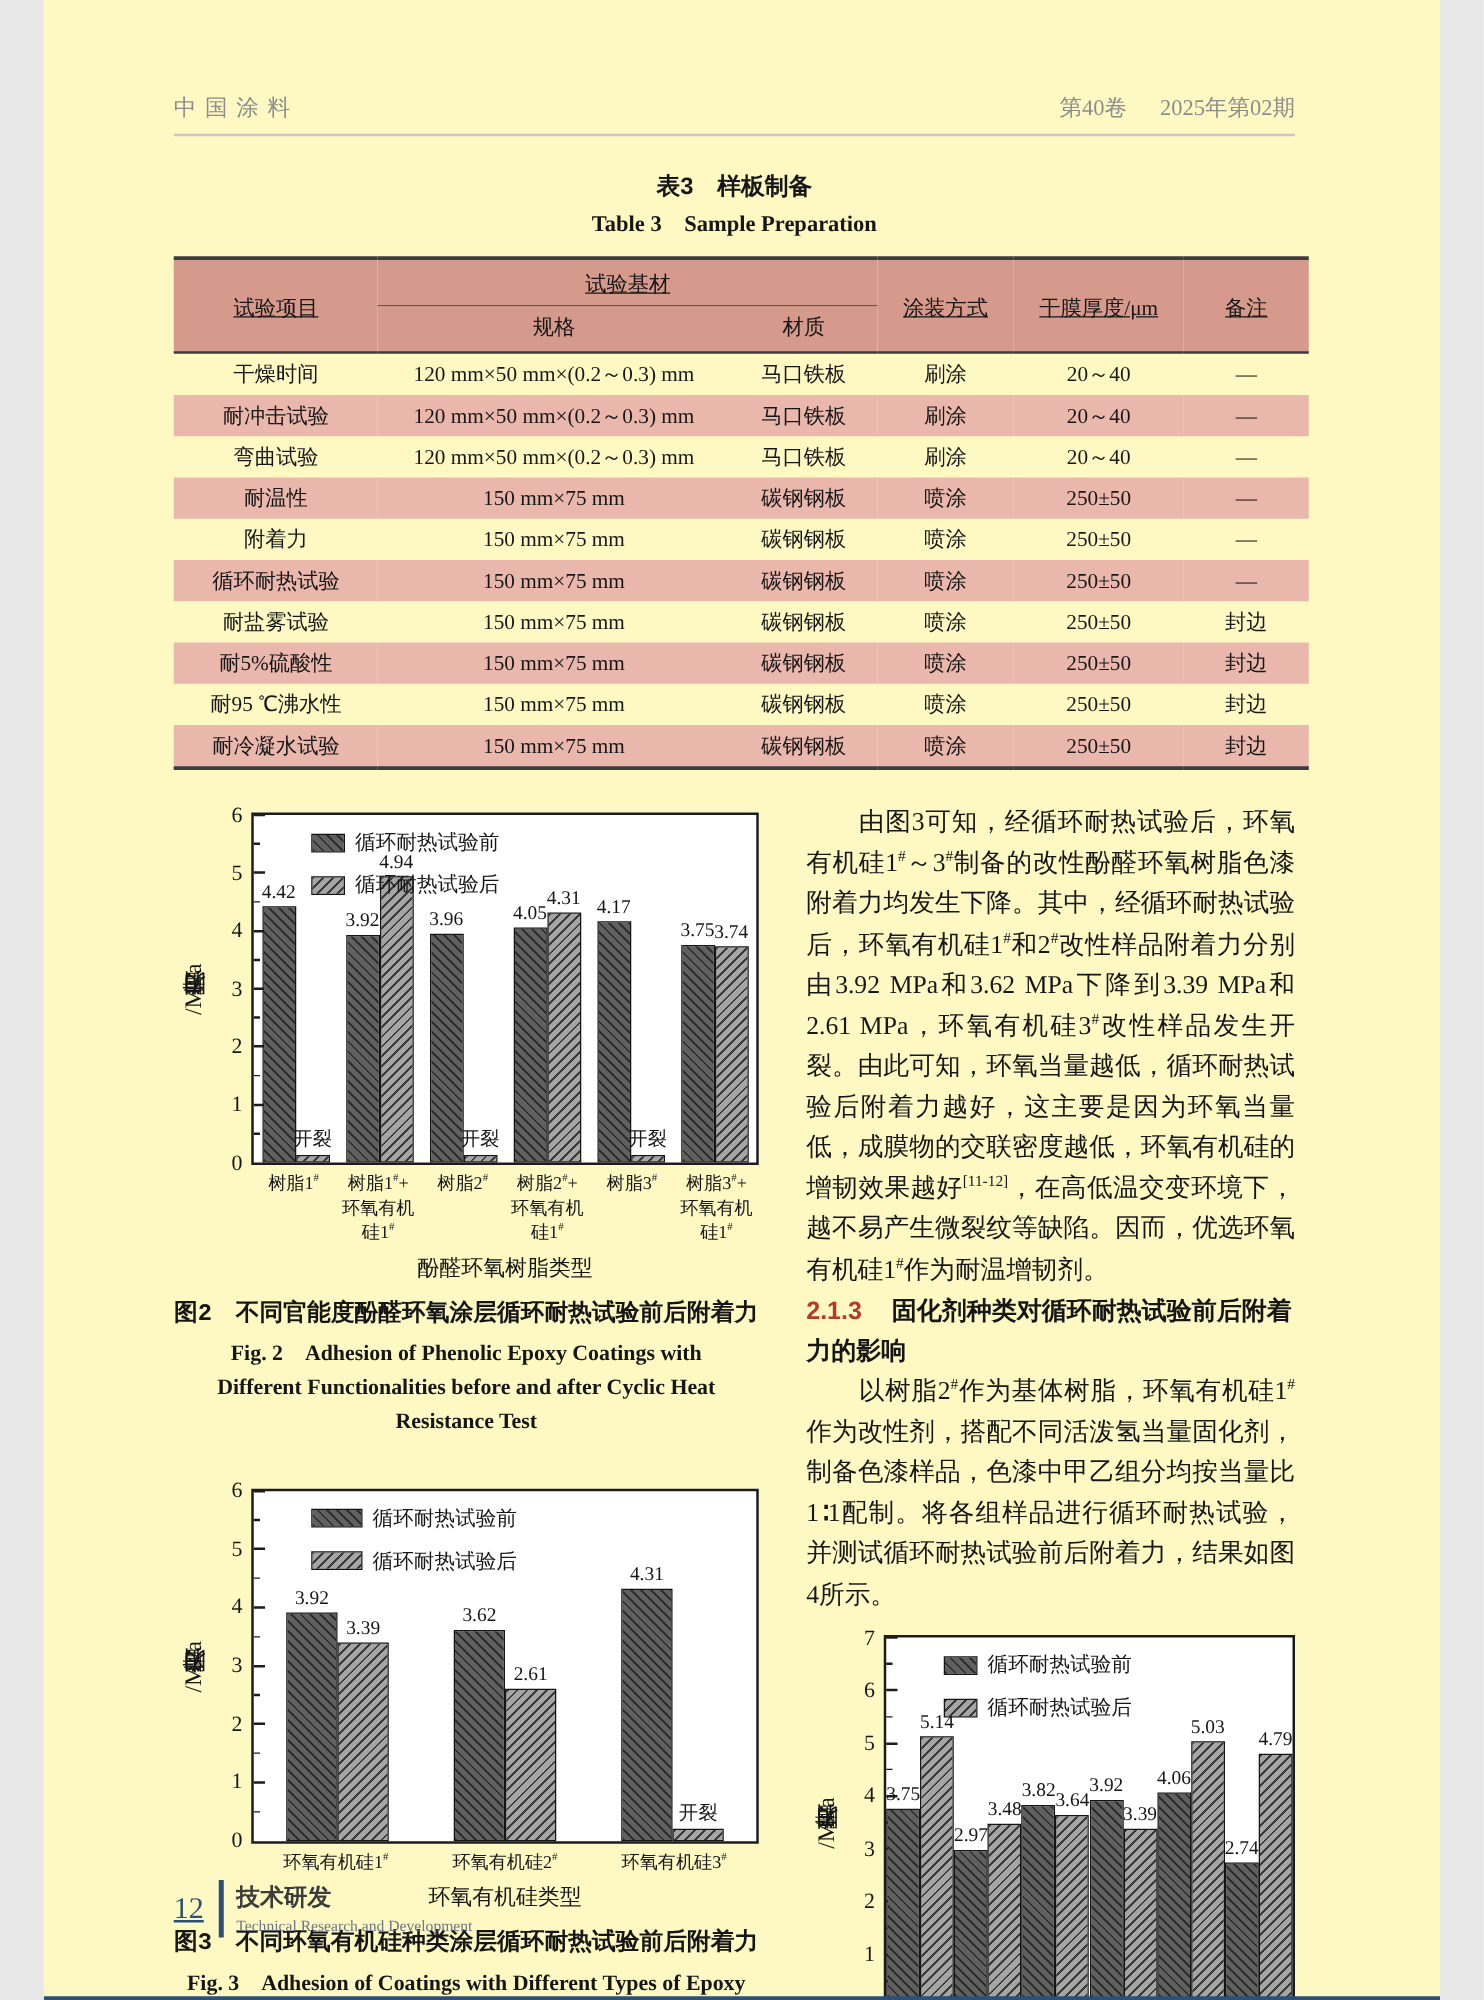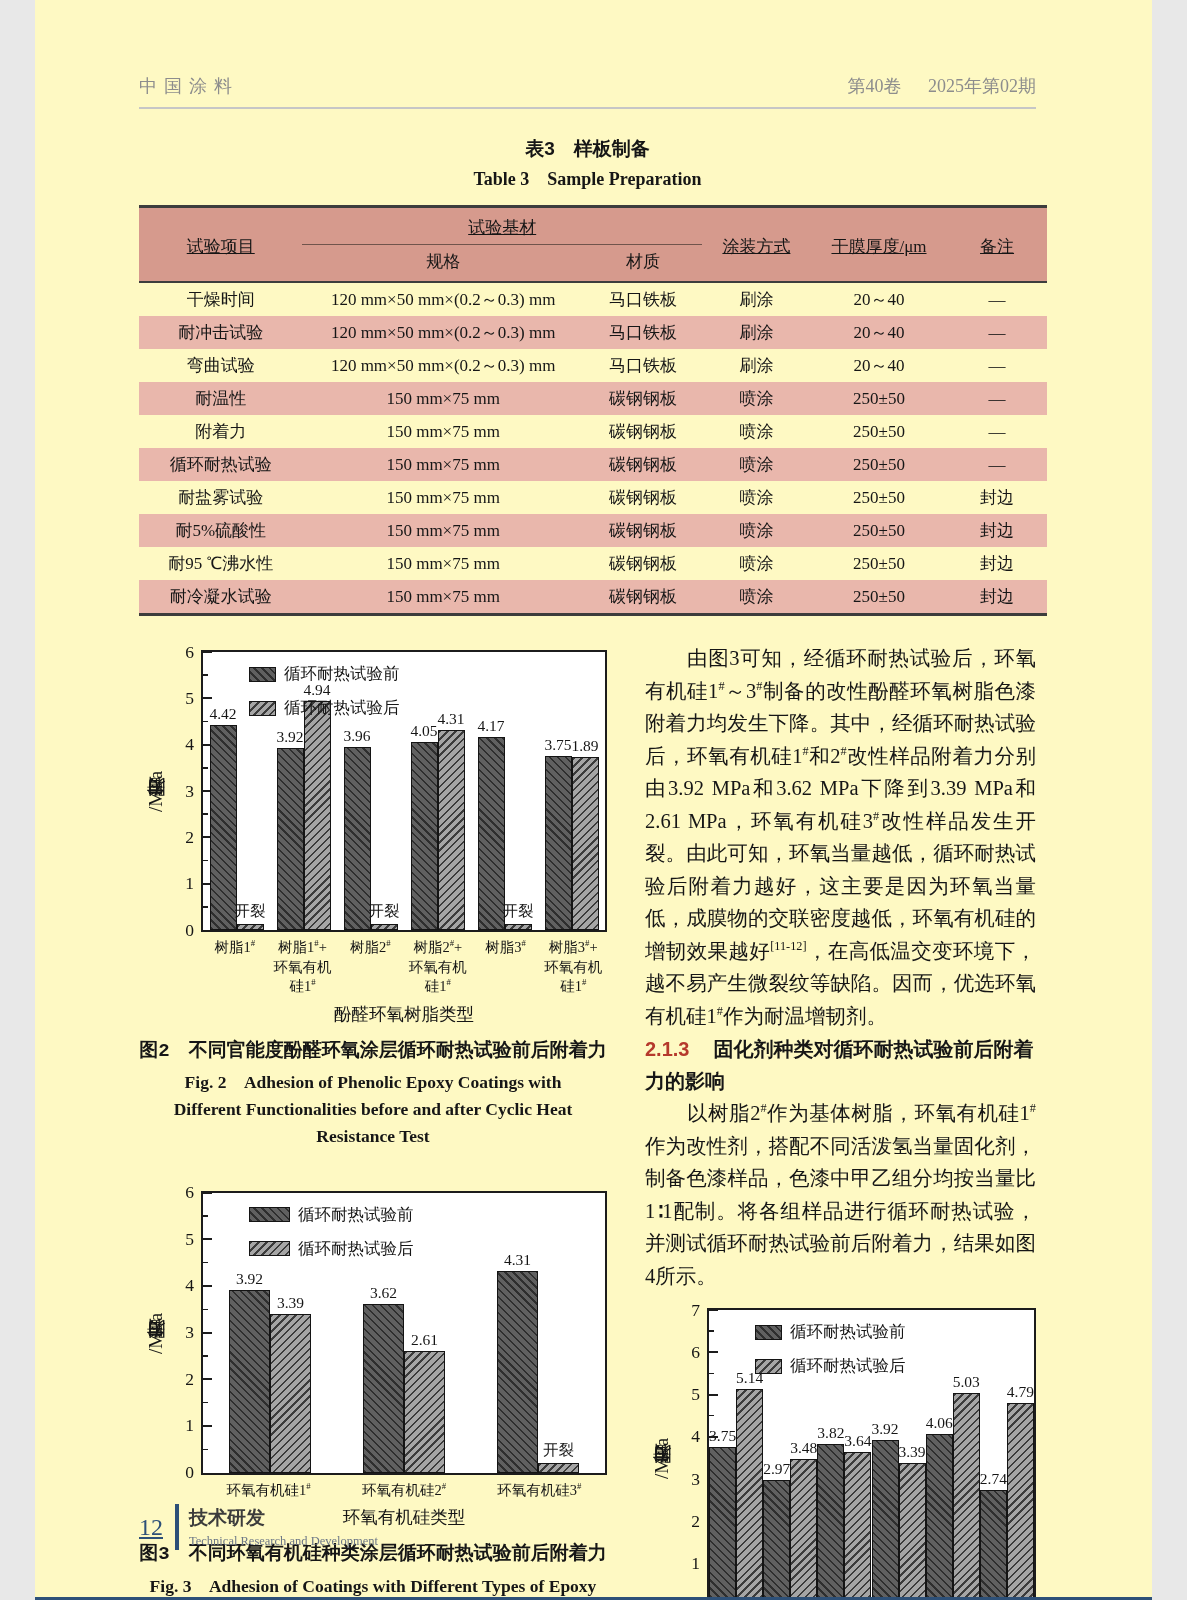--- a/index.html
+++ b/index.html
@@ -274,21 +274,21 @@
                   </div>
                   <div class="bar b1" style="height: 6.02333px;">
                     <span class="vlab">开裂</span>
                   </div>
                 </div>
                 <div class="group">
                   <div class="bar b0" style="height: 173.75px;">
                     <span class="vlab">3.75</span>
                   </div>
                   <div class="bar b1" style="height: 173.287px;">
-                    <span class="vlab">1.89</span>
+                    <span class="vlab">3.74</span>
                   </div>
                 </div>
               </div>
             </div>
             <div class="xrow">
               <div class="xcell">树脂1<sup>#</sup></div>
               <div class="xcell">树脂1<sup>#</sup>+<br>环氧有机硅1<sup>#</sup></div>
               <div class="xcell">树脂2<sup>#</sup></div>
               <div class="xcell">树脂2<sup>#</sup>+<br>环氧有机硅1<sup>#</sup></div>
               <div class="xcell">树脂3<sup>#</sup></div>

